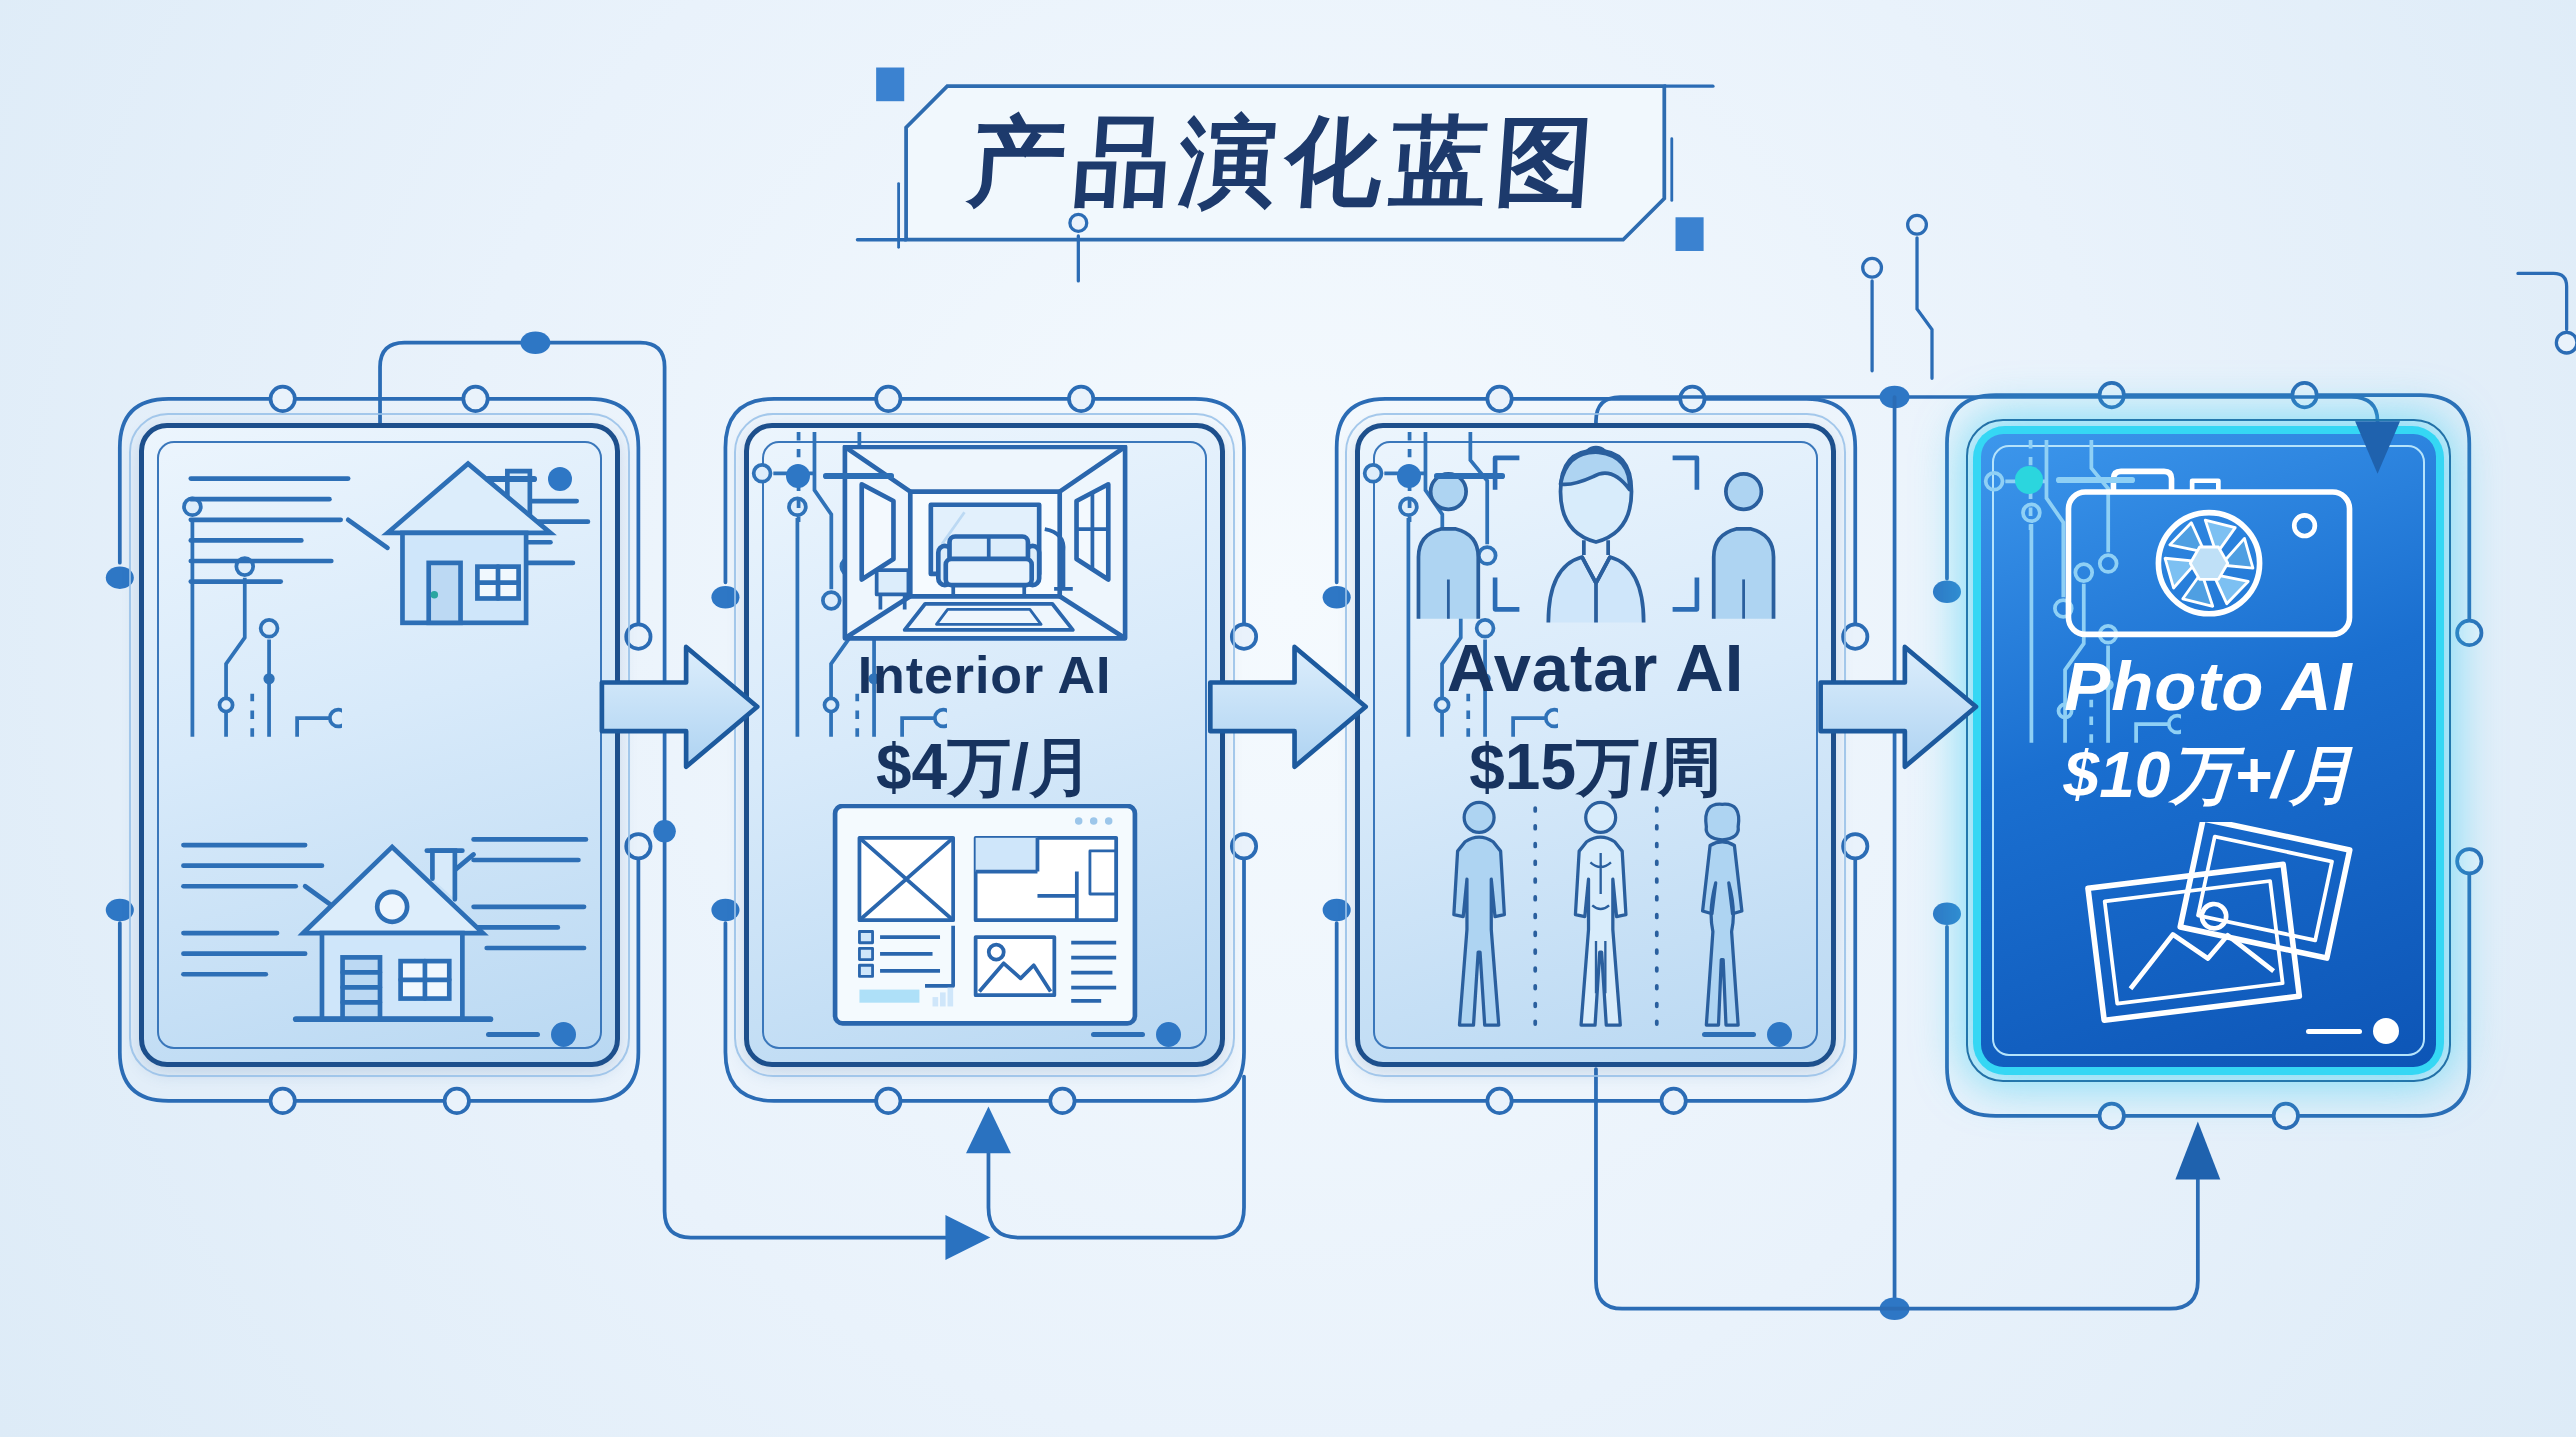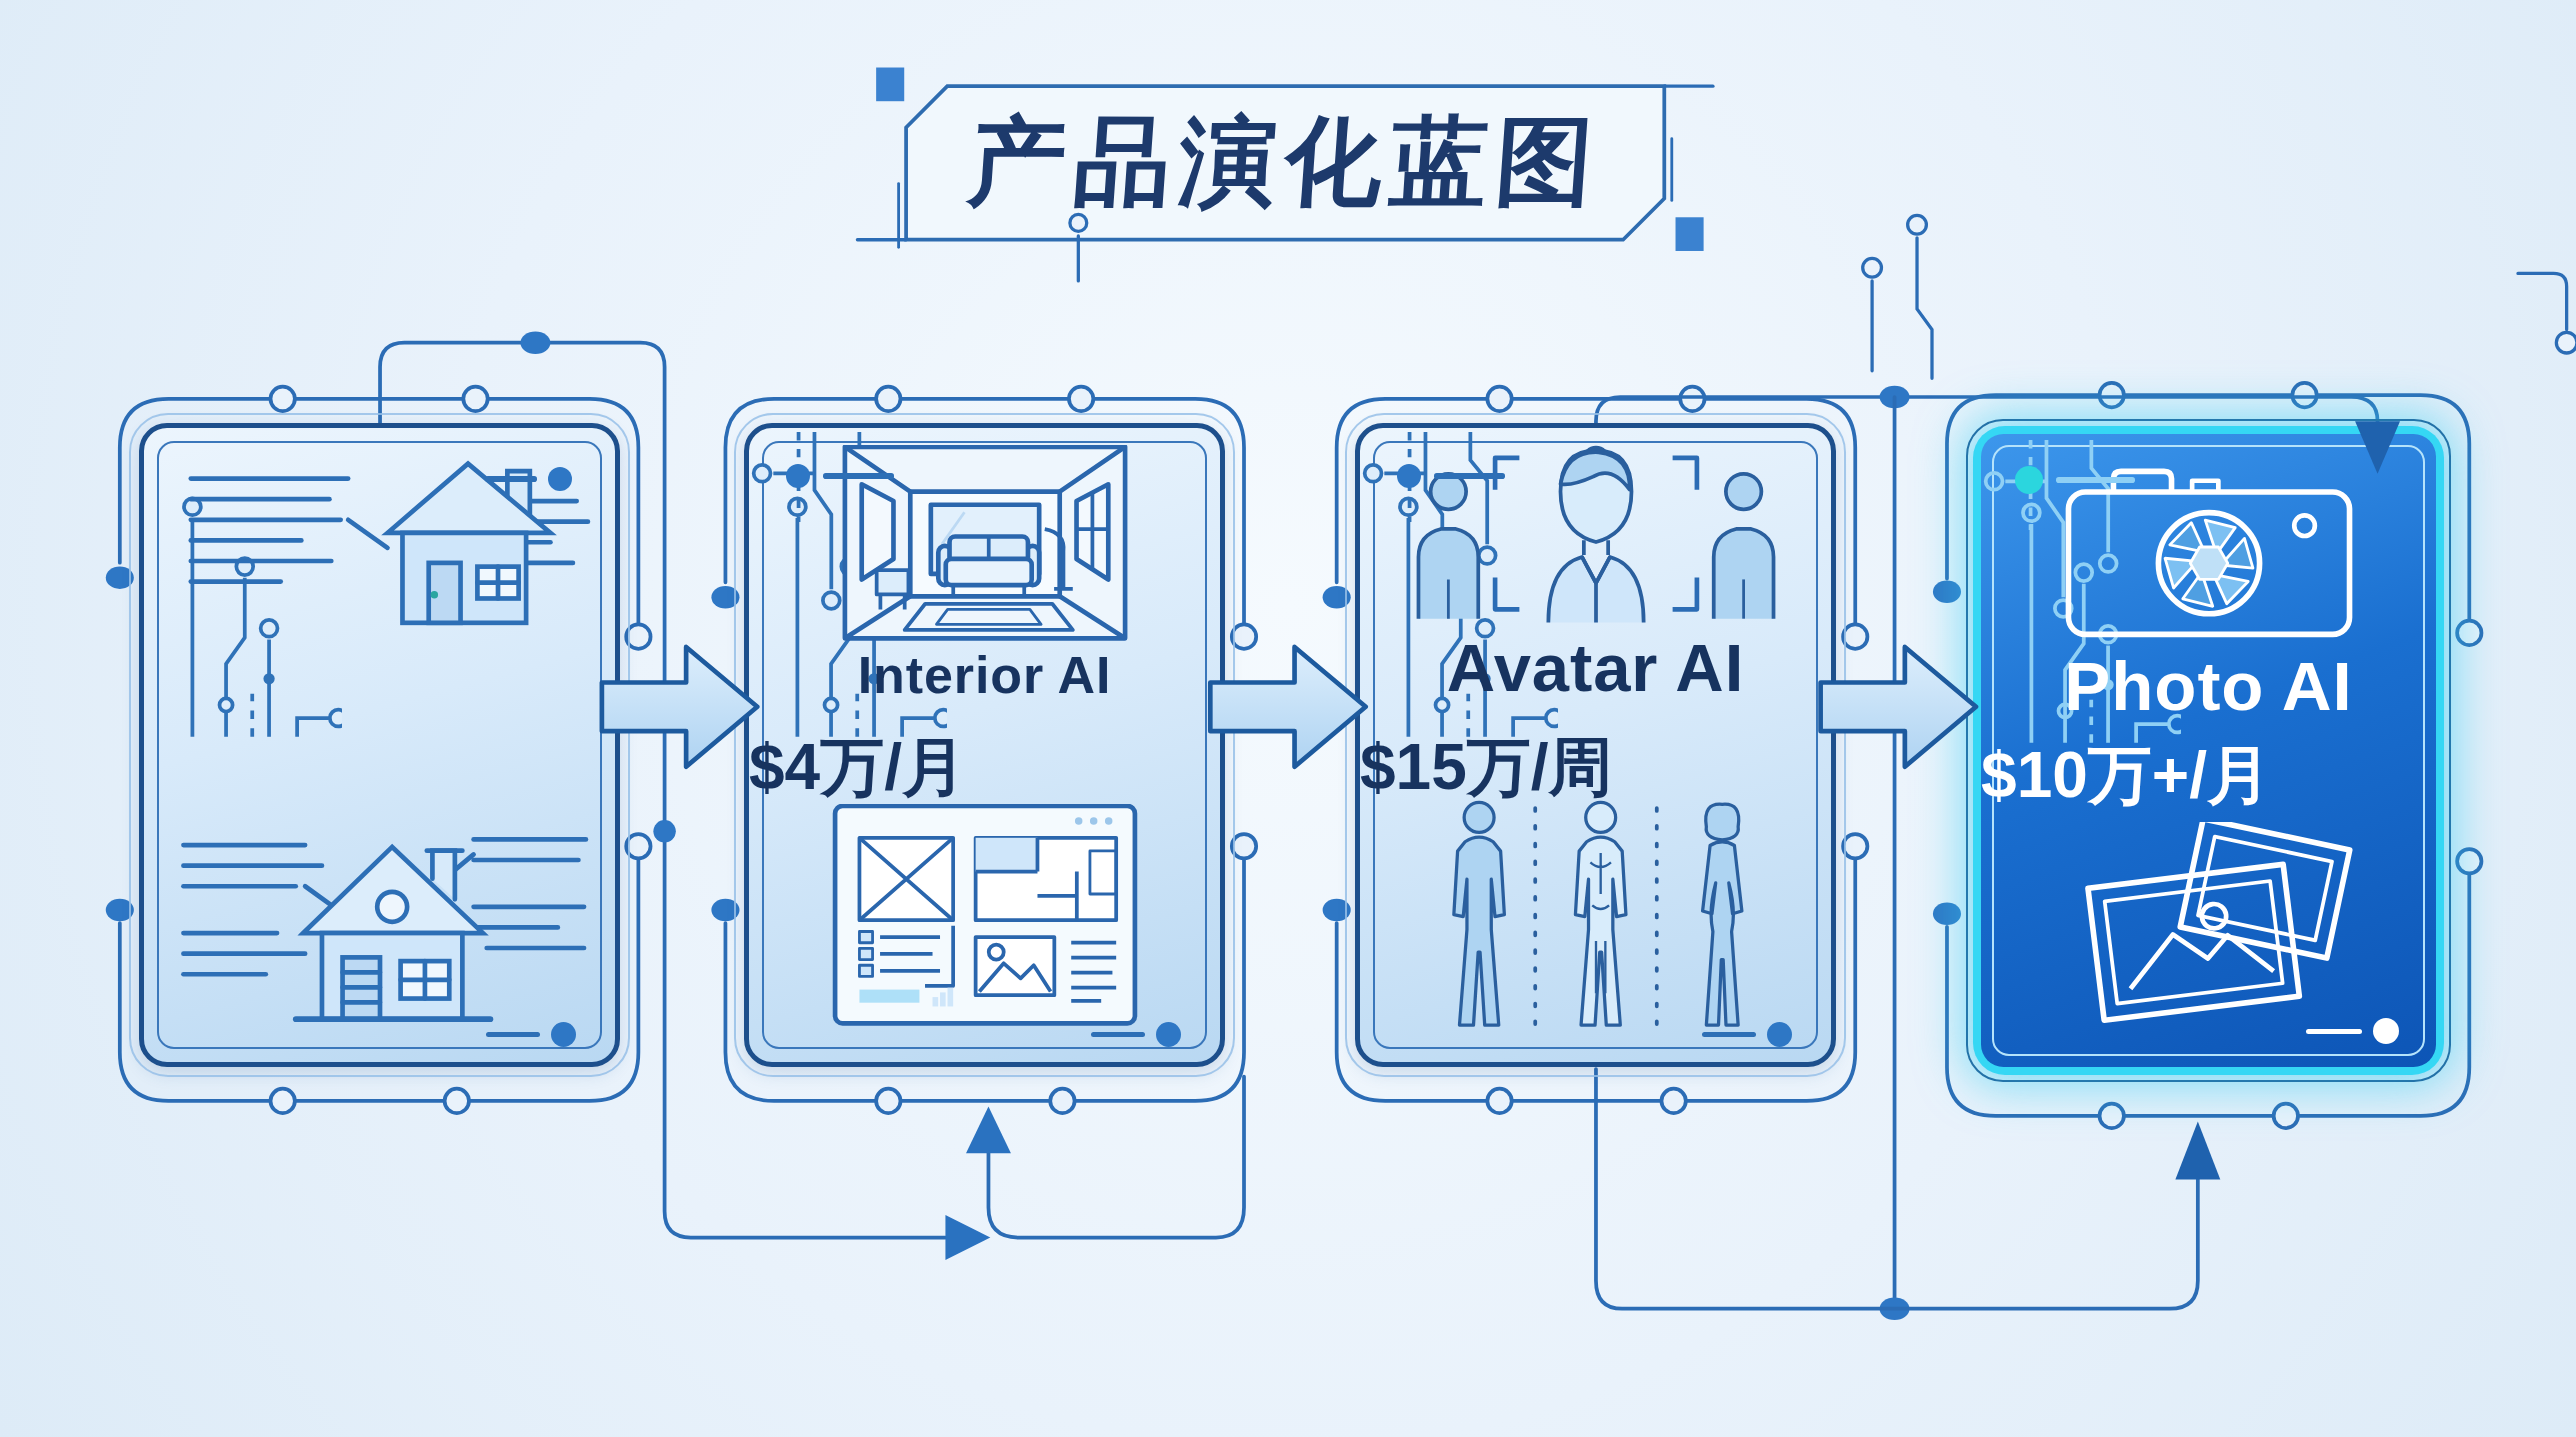--- a/index.html
+++ b/index.html
@@ -23,32 +23,32 @@
   .card{
     position:absolute;top:423px;width:481px;height:644px;box-sizing:border-box;
     border:5.6px solid #1d4f8c;border-radius:28px;
     background:linear-gradient(165deg,#ecf5fd 0%,#d8eafa 45%,#b9d8f2 100%);
     box-shadow:0 5.6px 17px rgba(40,90,150,.18);
     z-index:3;
   }
   .card::before{content:"";position:absolute;inset:-15px;border:2.3px solid rgba(150,192,232,.85);border-radius:39px;}
   .card::after{content:"";position:absolute;inset:13px;border:2.8px solid #3a77bb;border-radius:17px;}
   .card-name{position:absolute;left:0;width:100%;text-align:center;font-weight:800;color:#17335f;font-size:69px;letter-spacing:0.9px;z-index:4}
-  .card-price{position:absolute;left:0;width:100%;text-align:left;font-weight:800;color:#17335f;font-size:64px;z-index:4}
+  .card-price{position:absolute;left:0;width:100%;text-align:center;font-weight:800;color:#17335f;font-size:64px;z-index:4}
   .icon-wrap{position:absolute;left:50%;transform:translateX(-50%);z-index:2}
 
   
   .card4-outer{position:absolute;left:1966px;top:419px;width:485px;height:663px;box-sizing:border-box;
     border:2.8px solid #1d4f8c;border-radius:37px;padding:4.7px;z-index:3;}
   .card4-glow{width:100%;height:100%;box-sizing:border-box;border-radius:32px;background:#35d7f4;padding:8.4px;
     box-shadow:0 0 45px 11.2px rgba(53,205,243,.55);}
   .card4-body{position:relative;width:100%;height:100%;box-sizing:border-box;border-radius:22.5px;
     background:linear-gradient(160deg,#3d97ec 0%,#1a6fd0 45%,#0d55b6 100%);}
   .card4-body::after{content:"";position:absolute;inset:11.2px;border:2.3px solid #b5e3fb;border-radius:17px;}
-  .card4-body .card-name,.card4-body .card-price{color:#ffffff;}
+  .card4-body .card-name,.card4-body .card-price{color:#ffffff;font-style:italic;}
 
   
   .marker{position:absolute;display:flex;align-items:center;z-index:3}
   .marker .bar{height:5.6px;border-radius:2.8px;background:#2d6fb6}
   .marker .dot{border-radius:50%;background:#2e77c5}
 </style>
 </head>
 <body>
 
 <svg class="layer" width="2576" height="1438" viewBox="0 0 2752 1536" style="z-index:1">

